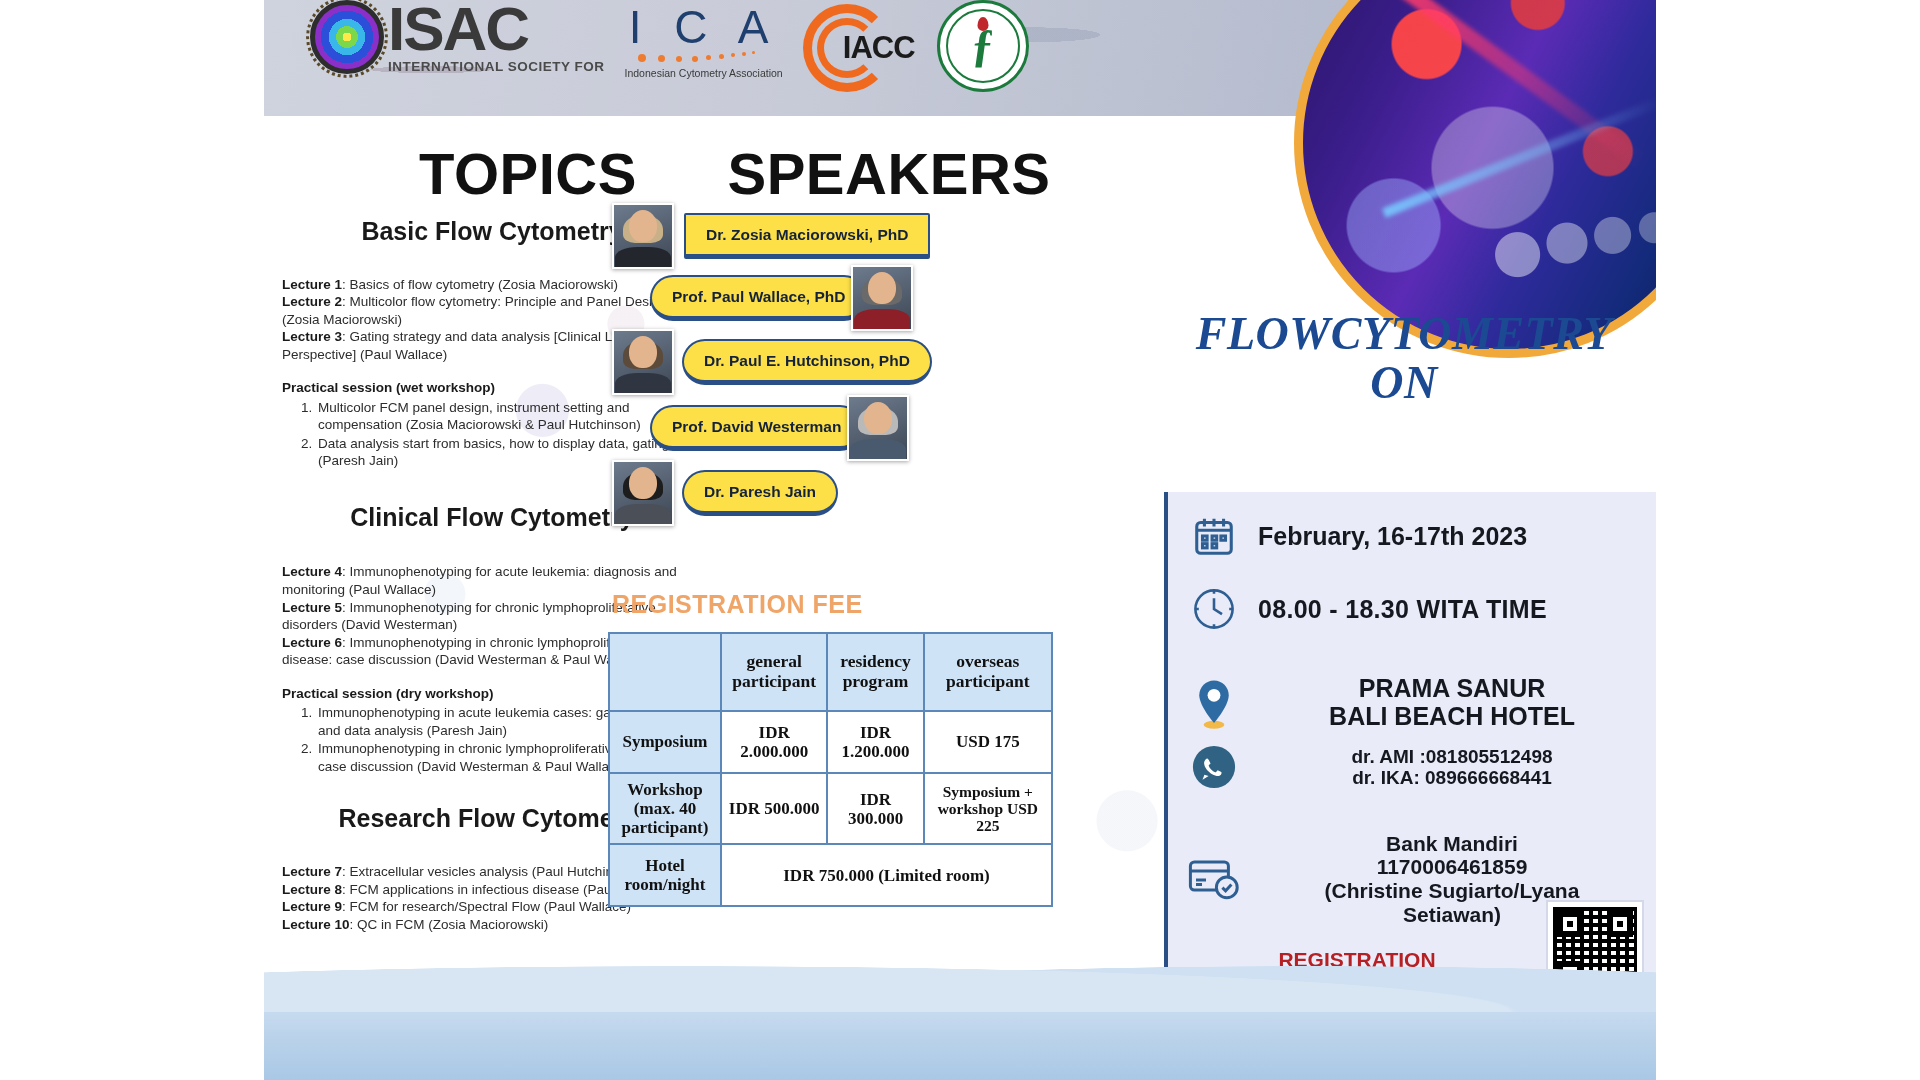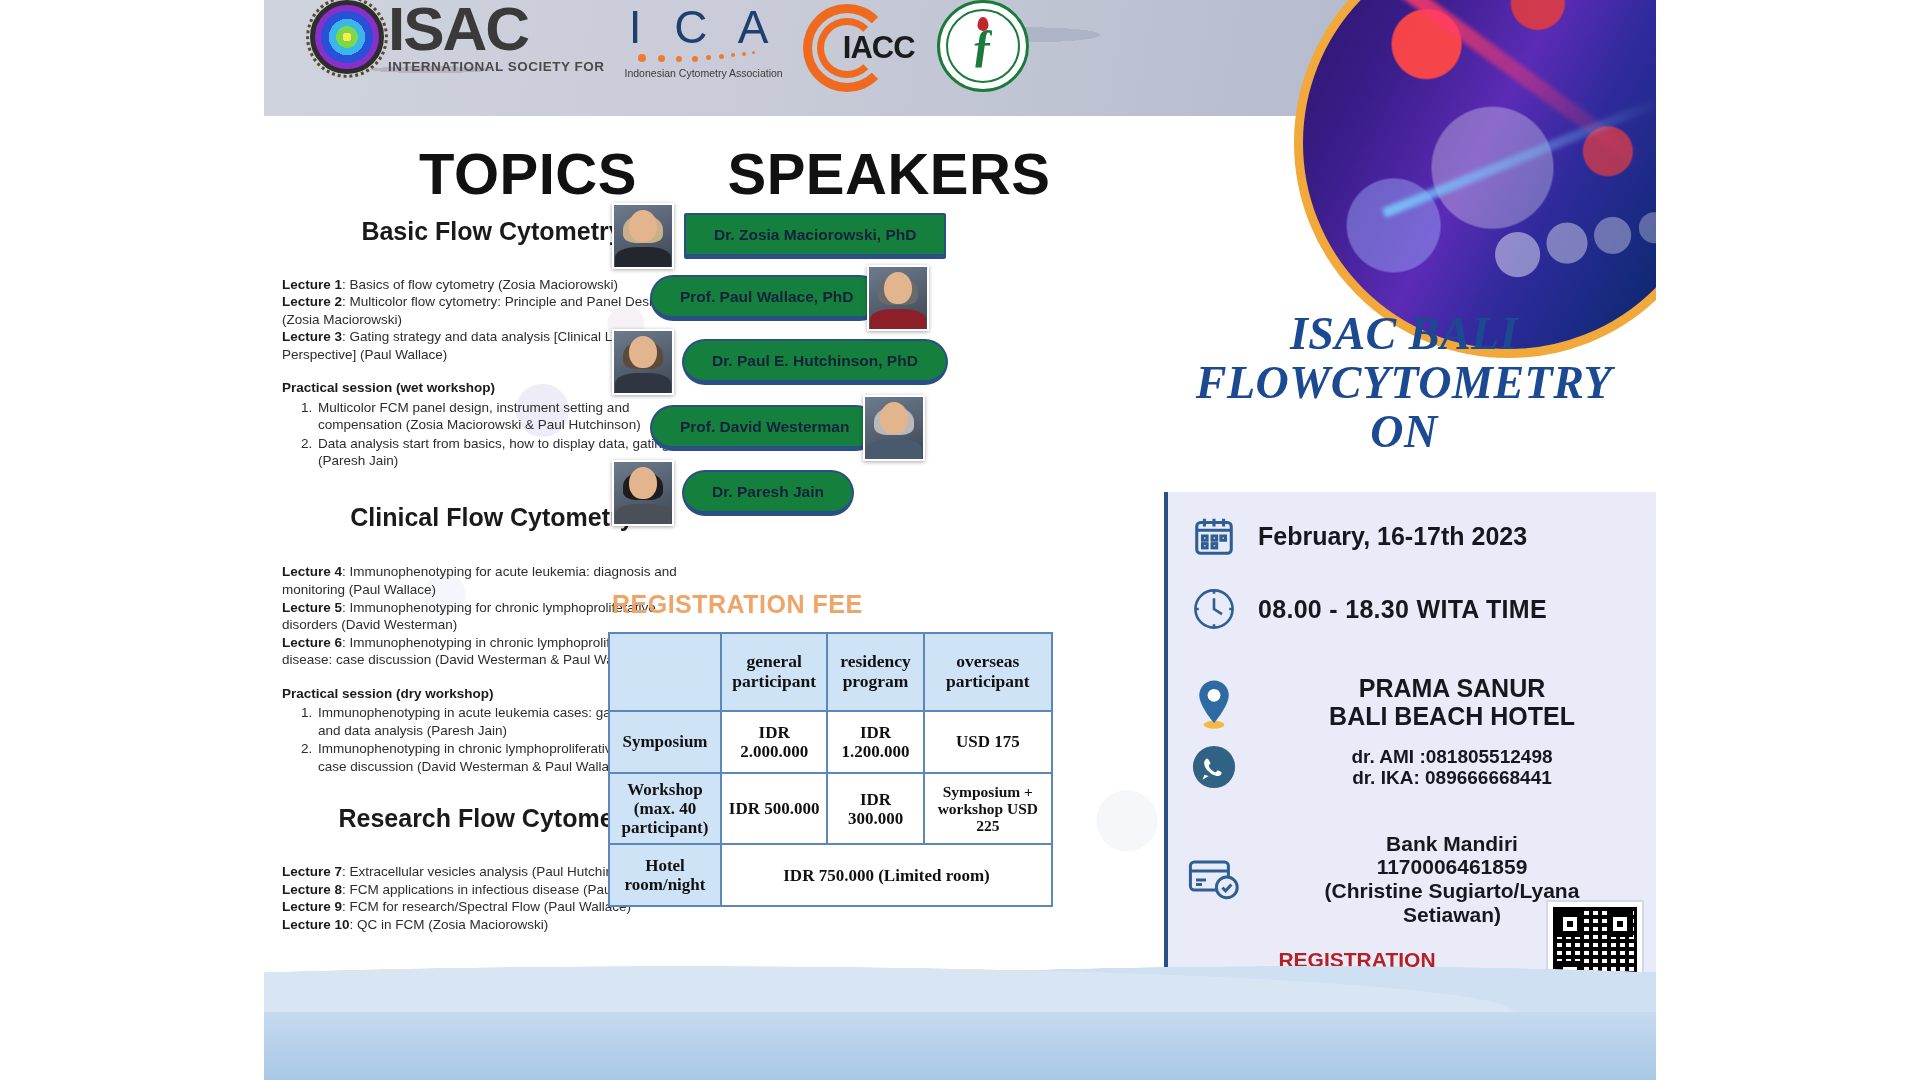--- a/index.html
+++ b/index.html
@@ -145,22 +145,22 @@
     width:62px; height:66px; border:2px solid #fff; box-shadow:0 1px 4px rgba(0,0,0,.35);
     background:linear-gradient(160deg,#6d7b8d,#3d4654); flex:none; position:relative; overflow:hidden;
   }
   .sp-photo .face{ position:absolute; left:50%; top:34%; transform:translate(-50%,-50%);
                    width:28px; height:32px; border-radius:50% 50% 46% 46%; background:#e3b58e;}
   .sp-photo .hair{ position:absolute; left:50%; top:16%; transform:translateX(-50%);
                    width:40px; height:28px; border-radius:50% 50% 30% 30%; }
   .sp-photo .body{ position:absolute; left:50%; bottom:-6px; transform:translateX(-50%);
                    width:56px; height:26px; border-radius:40% 40% 0 0; }
   .sp-pill{
-    height:46px; display:flex; align-items:center; padding:0 28px;
-    background:#15803d; border:2px solid #2a4f87;
+    height:46px; display:flex; align-items:center; padding:0 20px;
+    background:#fde047; border:2px solid #2a4f87;
     font-size:15.5px; font-weight:800; color:#14223a; white-space:nowrap;
   }
   .pill-sq{ border-radius:2px; border-bottom-width:5px; }
   .pill-round{ border-radius:24px; border-bottom-width:5px; }
 
   
   .reg-title{
     position:absolute; left:348px; top:590px; font-size:25px; font-weight:800;
     color:#efa468; letter-spacing:.5px;
   }
@@ -388,21 +388,20 @@
         <td class="val" style="font-size:15.5px">Symposium + workshop USD 225</td>
       </tr>
       <tr>
         <td class="rowhead">Hotel room/night</td>
         <td class="val" colspan="3">IDR 750.000 (Limited room)</td>
       </tr>
     </tbody>
       </table>
 
     <div class="title-block">
-      <div>ISAC BALI</div>
       <div>FLOWCYTOMETRY</div>
       <div>ON</div>
     </div>
 
     <div class="info-panel">
 
       <div class="info-row" style="height:72px; margin-top:8px;">
         <div class="info-ico">
           <svg class="ic" width="46" height="46" viewBox="0 0 24 24" fill="none" stroke="#2f5f92" stroke-width="1.6">
             <rect x="3" y="5" width="18" height="16" rx="2"></rect>

